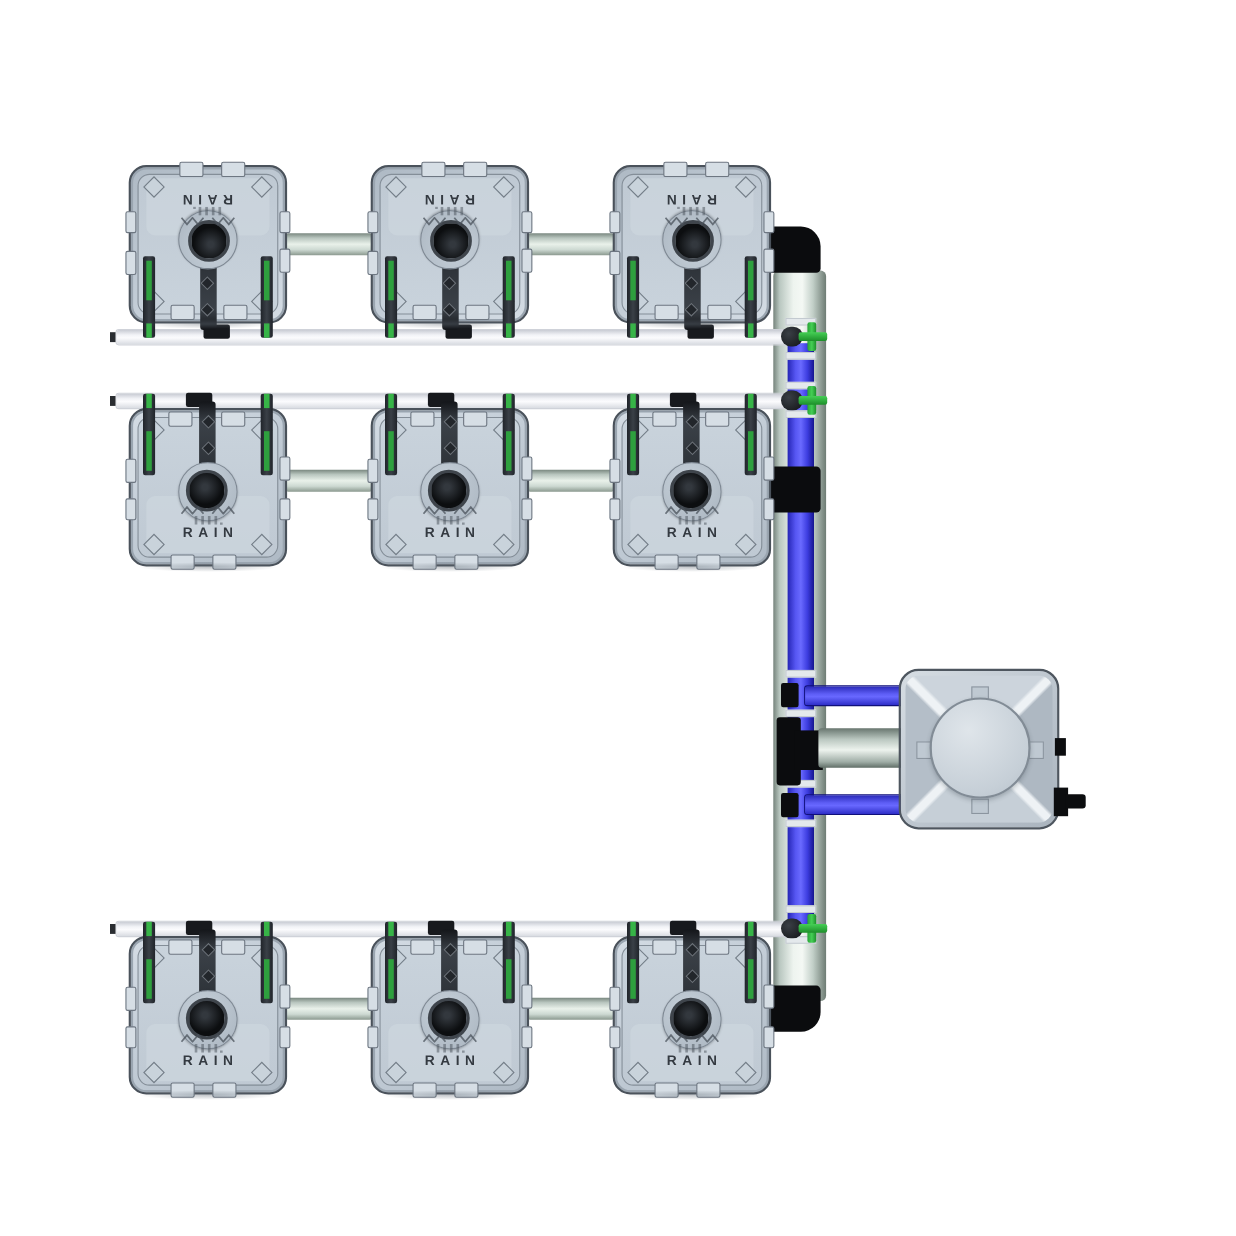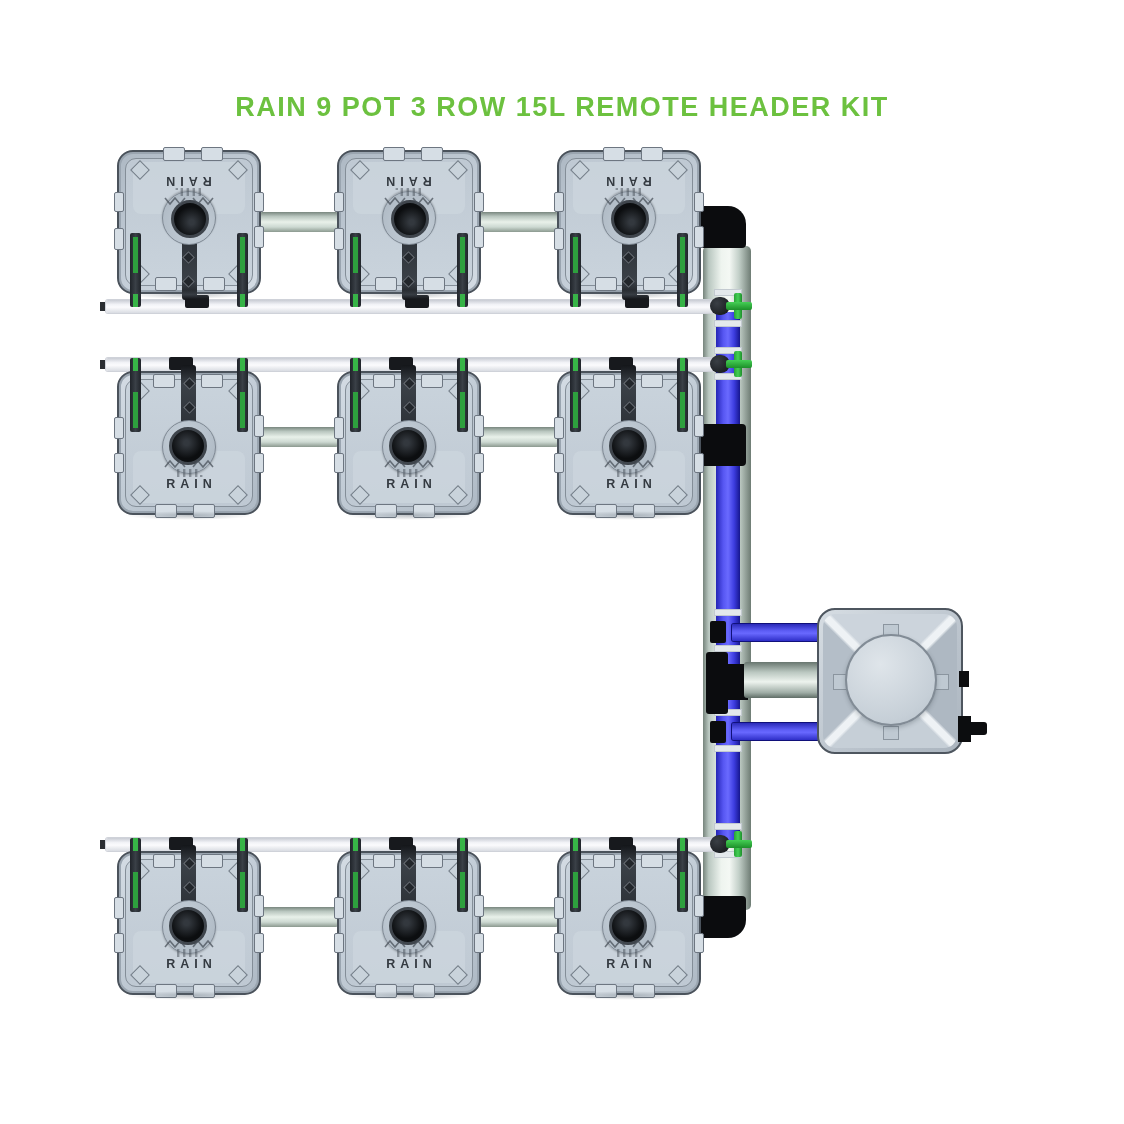--- a/index.html
+++ b/index.html
@@ -104,21 +104,20 @@
     border:2px solid #828c96;box-sizing:border-box;
     background:radial-gradient(circle at 38% 32%,#dfe5ea,#c6cfd7 70%,#b6c0c9);
     box-shadow:0 2px 4px rgba(40,50,60,.25);}
   .tf{position:absolute;background:#0c0d0f;}
 </style>
 </head>
 <body>
 
 <div id="canvas">
 
-  <div id="diagram-title" style="color: rgb(108, 193, 63);">RAIN 9 POT 3 ROW 15L REMOTE HEADER KIT</div>
 
   <div>
     <div class="vsilver"></div>
     <div class="vblue"></div>
     <div id="bands">
         <div class="band" style="top: 289px;"></div>
         <div class="band" style="top: 320px;"></div>
         <div class="band" style="top: 347px;"></div>
         <div class="band" style="top: 373px;"></div>
         <div class="band" style="top: 609px;"></div>

